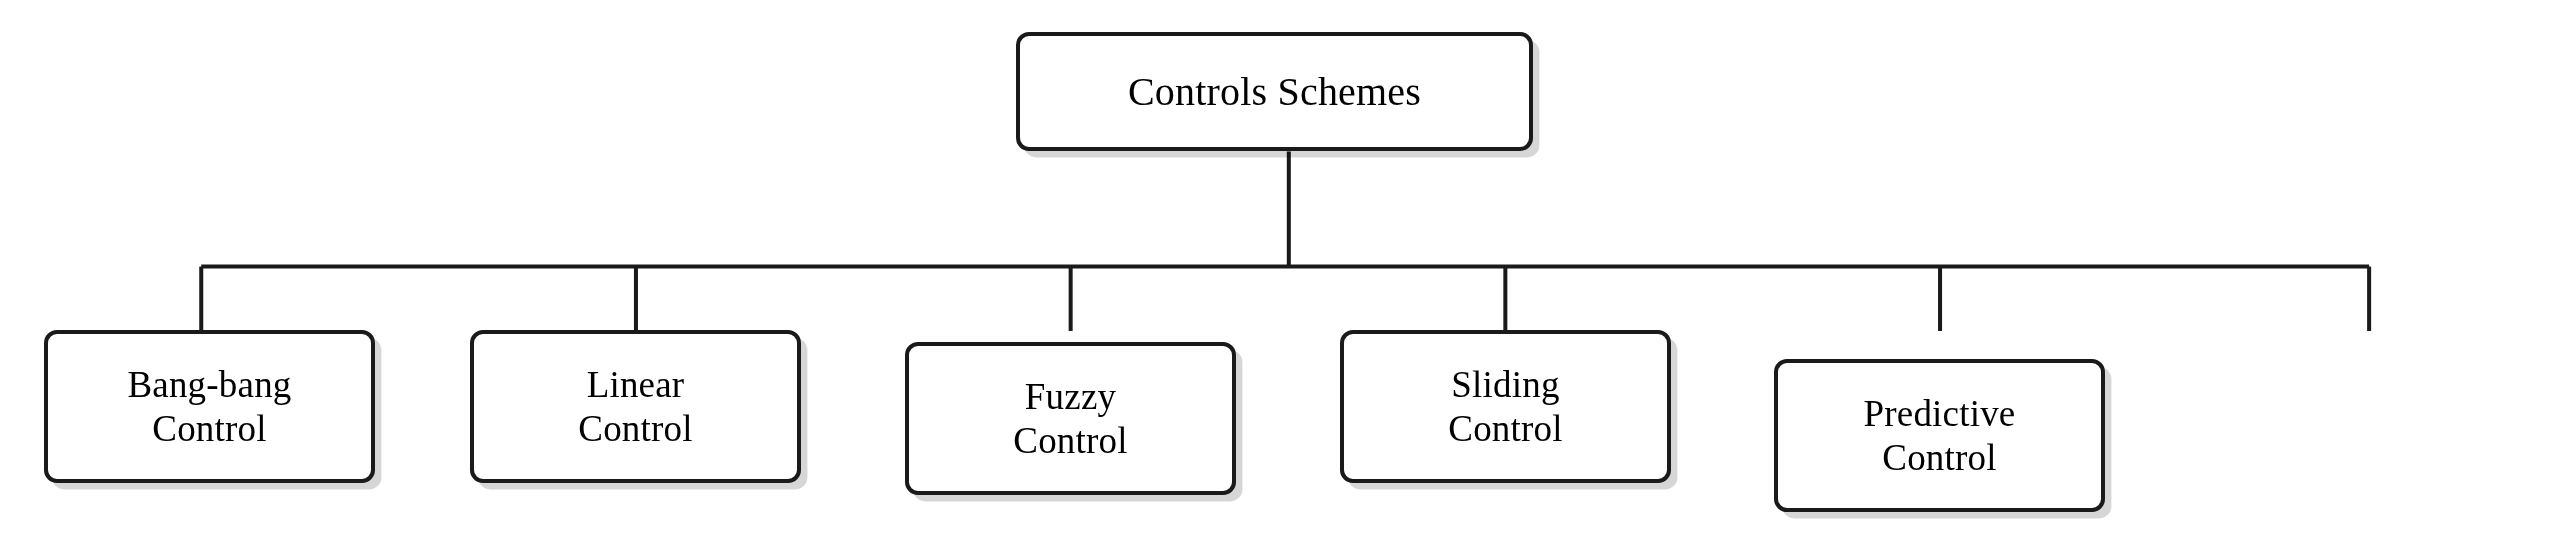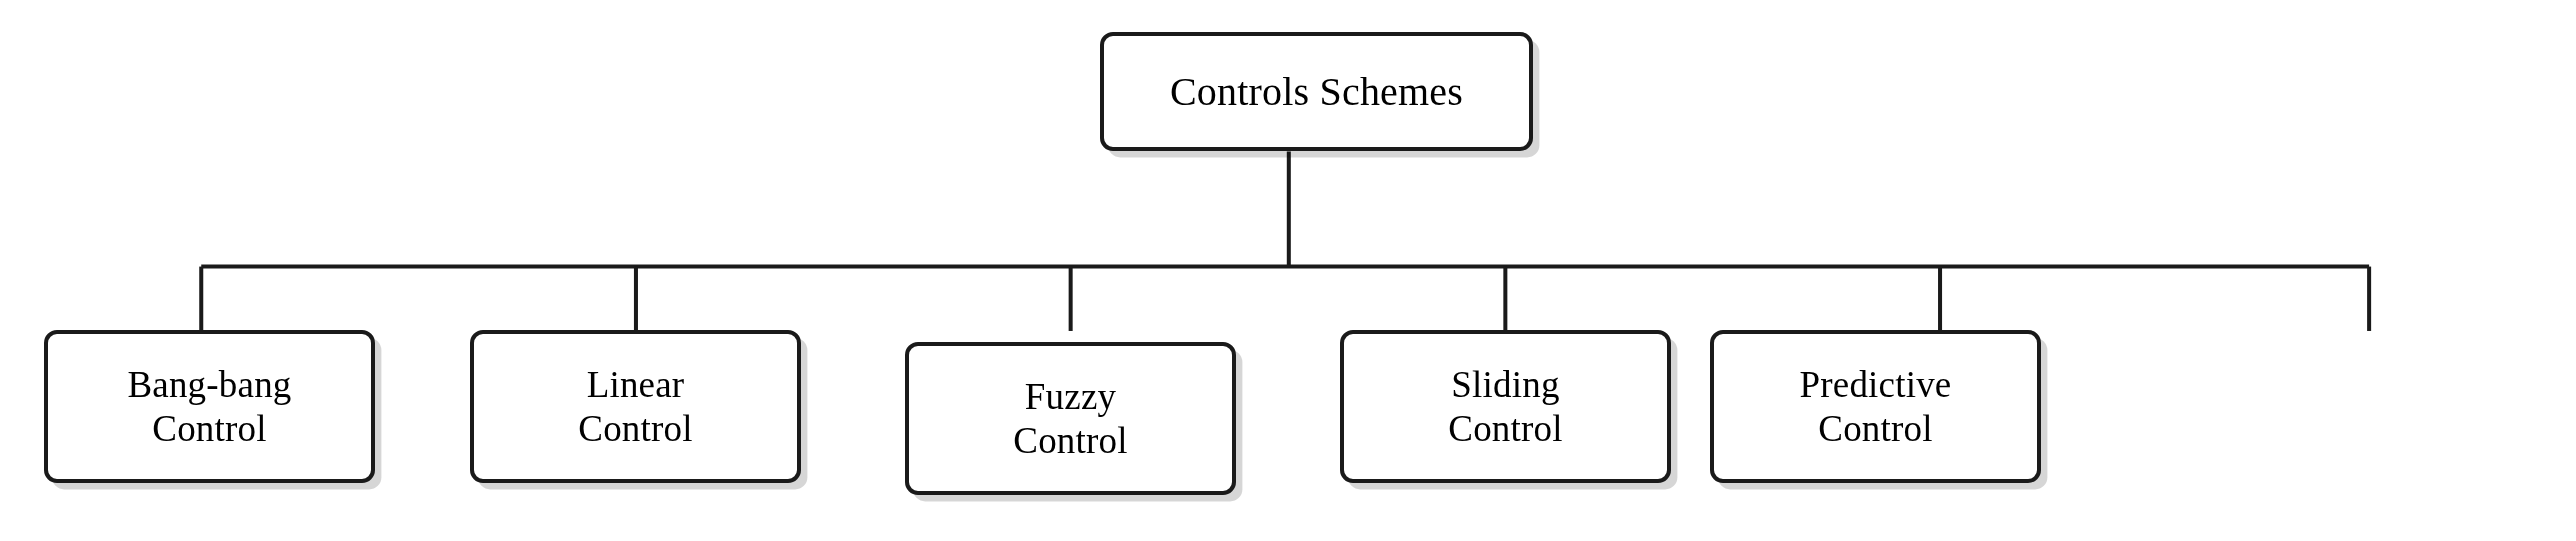--- a/index.html
+++ b/index.html
@@ -50,44 +50,44 @@
     color: #000000;
     font-family: "Liberation Serif", "DejaVu Serif", serif;
     font-weight: 400;
     line-height: 1.18;
     letter-spacing: 0.2px;
     white-space: pre-line;
   }
 
   
   #node-root {
-    left: 1100px;
+    left: 1016px;
     top: 32px;
-    width: 433px;
+    width: 517px;
     height: 119px;
   }
   #node-root .node-label {
     font-size: 40px;
   }
 
   
   .node-leaf {
     top: 330px;
     width: 331px;
     height: 153px;
   }
   .node-leaf .node-label {
     font-size: 37px;
   }
 
   .leaf-0 { left: 44px; }
   .leaf-1 { left: 470px; }
   .leaf-2 { left: 905px; margin-top: 12px; }
   .leaf-3 { left: 1340px; }
-  .leaf-4 { left: 1710px; }
+  .leaf-4 { left: 1774px; margin-top: 29px; }
   .leaf-5 { left: 2209px; }
 </style>
 </head>
 <body>
 
 <div id="diagram-canvas">
 
   <svg id="connector-layer" viewBox="0 0 3200 673" width="2576" height="542" xmlns="http://www.w3.org/2000/svg">
     <g stroke="#1a1a1a" stroke-width="5" fill="none" stroke-linecap="butt">
 

